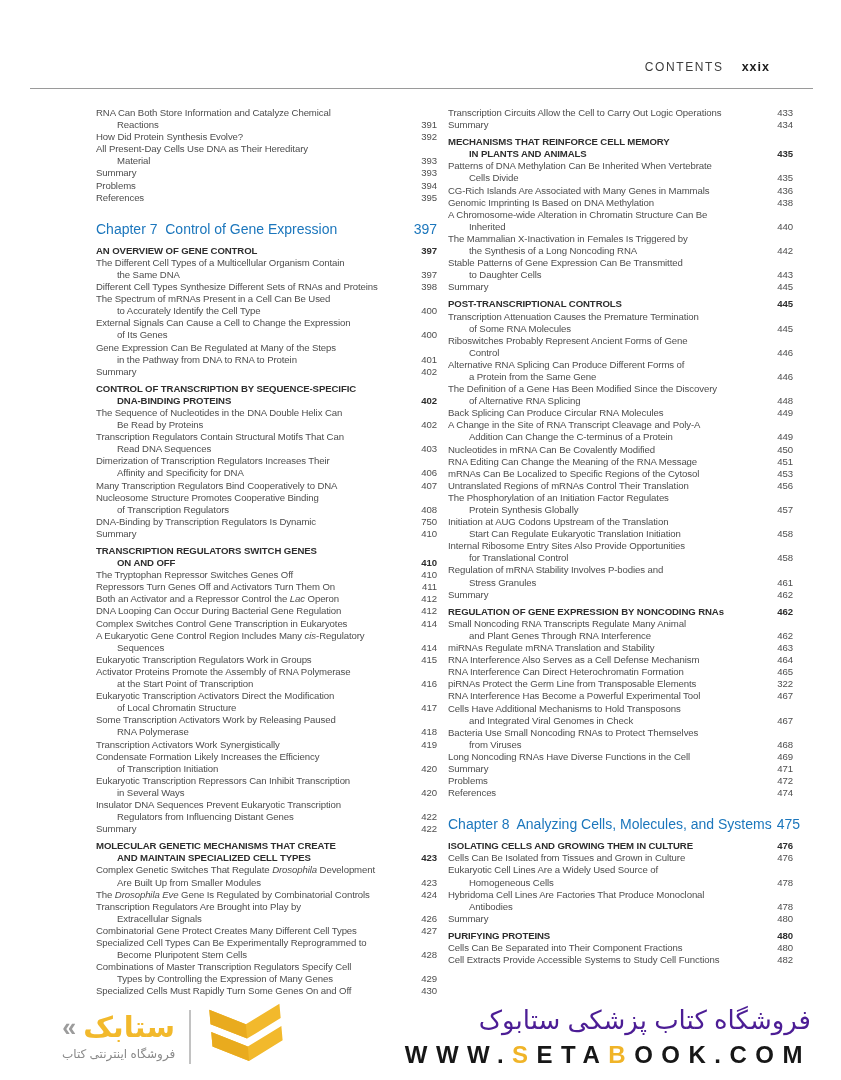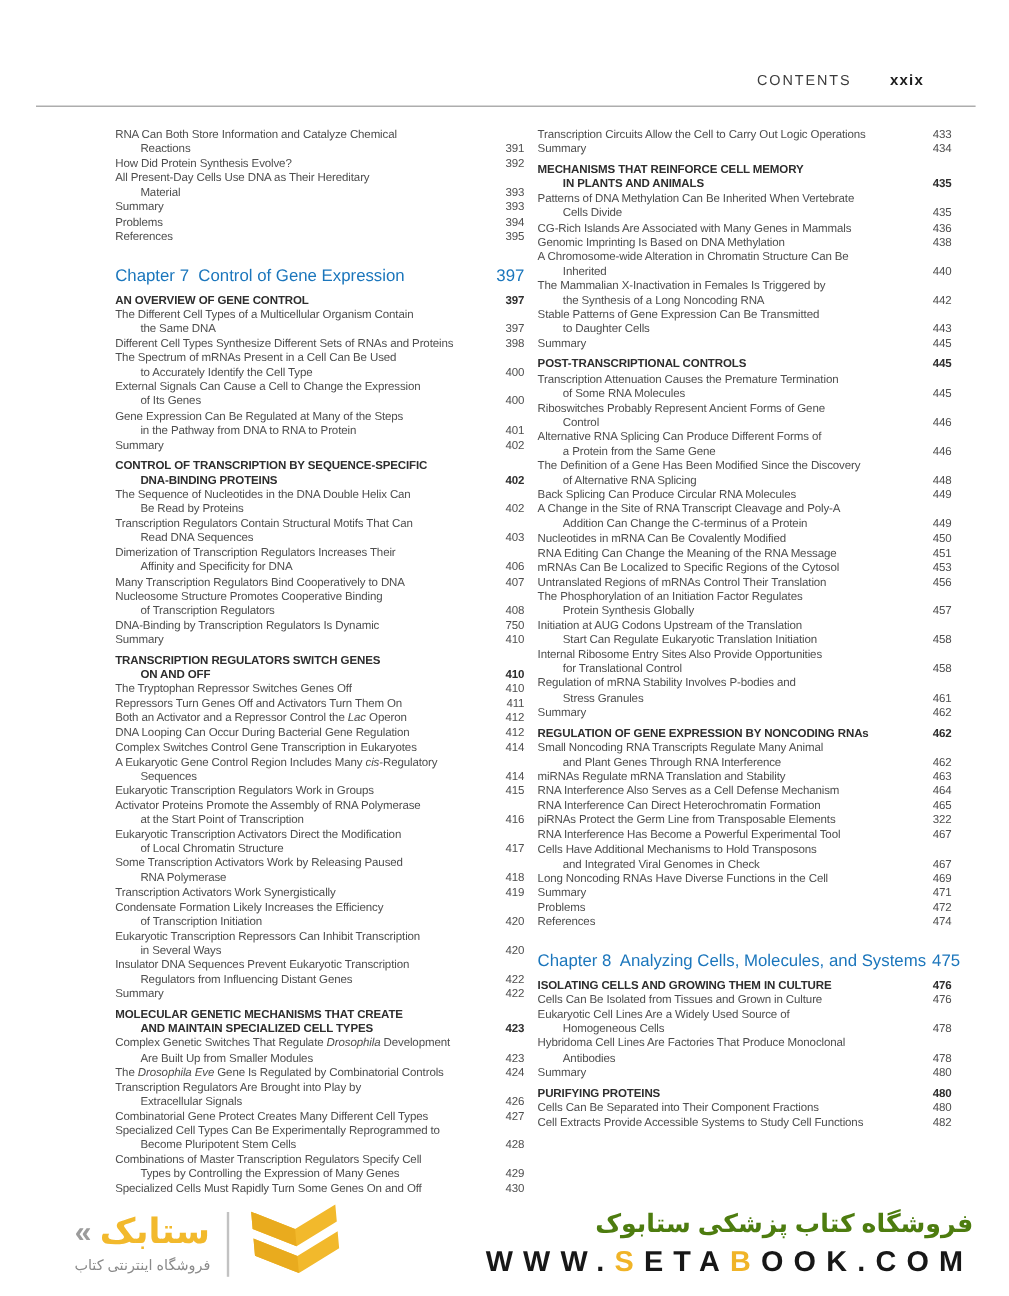--- a/index.html
+++ b/index.html
@@ -1,19 +1,19 @@
 <!DOCTYPE html>
 <html><head>
 <meta charset="utf-8">
 <style>
   *{margin:0;padding:0;box-sizing:border-box}
   html,body{width:841px;height:1080px;overflow:hidden;background:#ffffff}
   body{font-family:"Liberation Sans","DejaVu Sans",sans-serif;position:relative;color:#4a4a4a}
 
-  .page-header{position:absolute;top:60px;right:71px;display:flex;align-items:baseline;gap:32px}
+  .page-header{position:absolute;top:60px;right:71px;display:flex;align-items:baseline;gap:18px}
   .contents-label{font-size:12px;letter-spacing:1.6px;color:#3c3c3c}
   .page-roman{font-size:12.5px;font-weight:bold;color:#1c1c1c;letter-spacing:1px}
   .rule{position:absolute;top:88px;left:30px;right:28px;height:1px;background:#9a9a9a}
 
   .columns{position:absolute;top:107px;left:96px;display:flex}
   .col{display:block}
   .col-left{width:341px;margin-right:11px}
   .col-right{width:345px}
 
   .toc-row{display:flex;align-items:flex-end;font-size:9.6px;line-height:12.1px;letter-spacing:-0.1px}
@@ -29,21 +29,21 @@
           display:flex;align-items:center;justify-content:space-between;padding:4px 30px 8px 62px}
   .brand-left{display:flex;align-items:center;gap:14px}
   .wordmark-block{text-align:center}
   .wordmark-line{display:flex;align-items:center;justify-content:center;gap:7px}
   .guillemet{color:#9c9c9c;font-size:25px;font-weight:bold;line-height:1}
   .wordmark{color:#f2b92c;font-size:29px;font-weight:bold;line-height:1}
   .tagline{color:#8a8a8a;font-size:12px;margin-top:5px}
   .brand-divider{width:2px;height:54px;background:#c2c2c2}
   .chevron-svg{width:84px;height:64px;transform:rotate(-5deg)}
   .brand-right{text-align:right}
-  .store-title{font-size:21px;font-weight:700;color:#4d7c0f;margin-bottom:5px}
+  .store-title{font-size:26px;font-weight:400;color:#4c1d95;margin-bottom:5px}
   .site-url{font-size:24px;font-weight:700;letter-spacing:8.5px;color:#171717;white-space:nowrap}
   .site-url .hl{color:#f0b428}
 </style>
 </head>
 <body>
 
 <div class="page-header">
   <span class="contents-label">CONTENTS</span>
   <span class="page-roman">xxix</span>
 </div>
@@ -365,20 +365,24 @@
         <span class="toc-title">piRNAs Protect the Germ Line from Transposable Elements</span>
         <span class="toc-page">322</span>
       </div>
       <div class="toc-row entry">
         <span class="toc-title">RNA Interference Has Become a Powerful Experimental Tool</span>
         <span class="toc-page">467</span>
       </div>
       <div class="toc-row entry">
         <span class="toc-title">Cells Have Additional Mechanisms to Hold Transposons<br>and Integrated Viral Genomes in Check</span>
         <span class="toc-page">467</span>
+      </div>
+      <div class="toc-row entry">
+        <span class="toc-title">Bacteria Use Small Noncoding RNAs to Protect Themselves<br>from Viruses</span>
+        <span class="toc-page">468</span>
       </div>
       <div class="toc-row entry">
         <span class="toc-title">Long Noncoding RNAs Have Diverse Functions in the Cell</span>
         <span class="toc-page">469</span>
       </div>
       <div class="toc-row entry">
         <span class="toc-title">Summary</span>
         <span class="toc-page">471</span>
       </div>
       <div class="toc-row entry">

